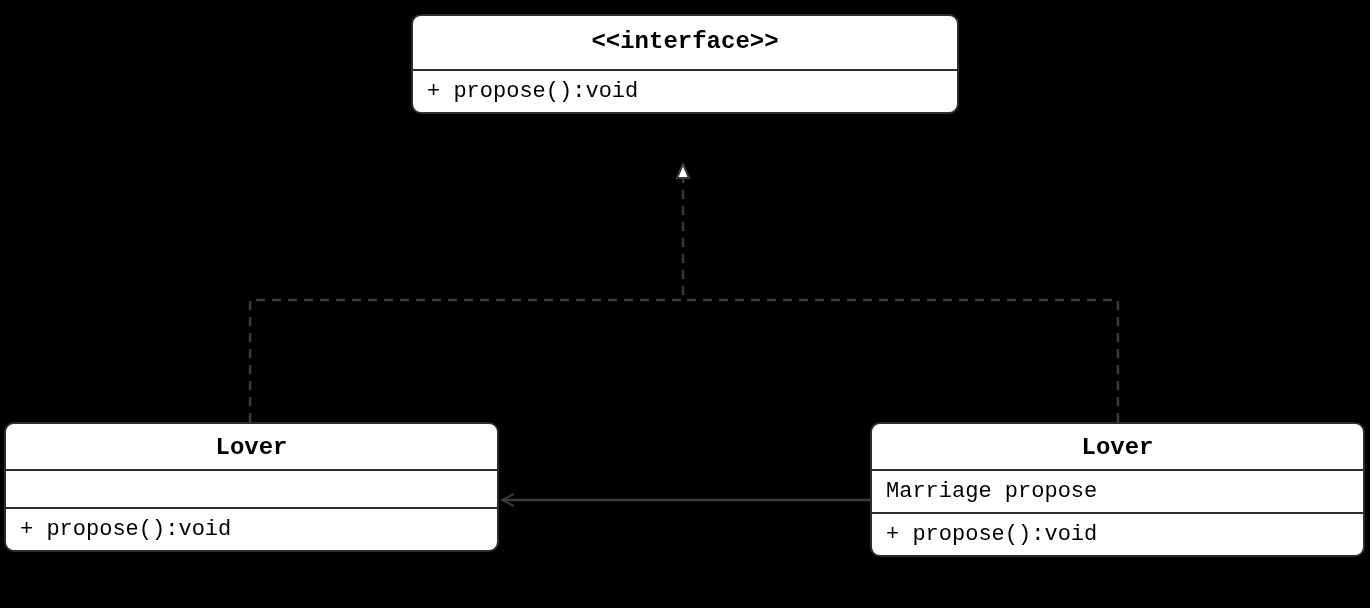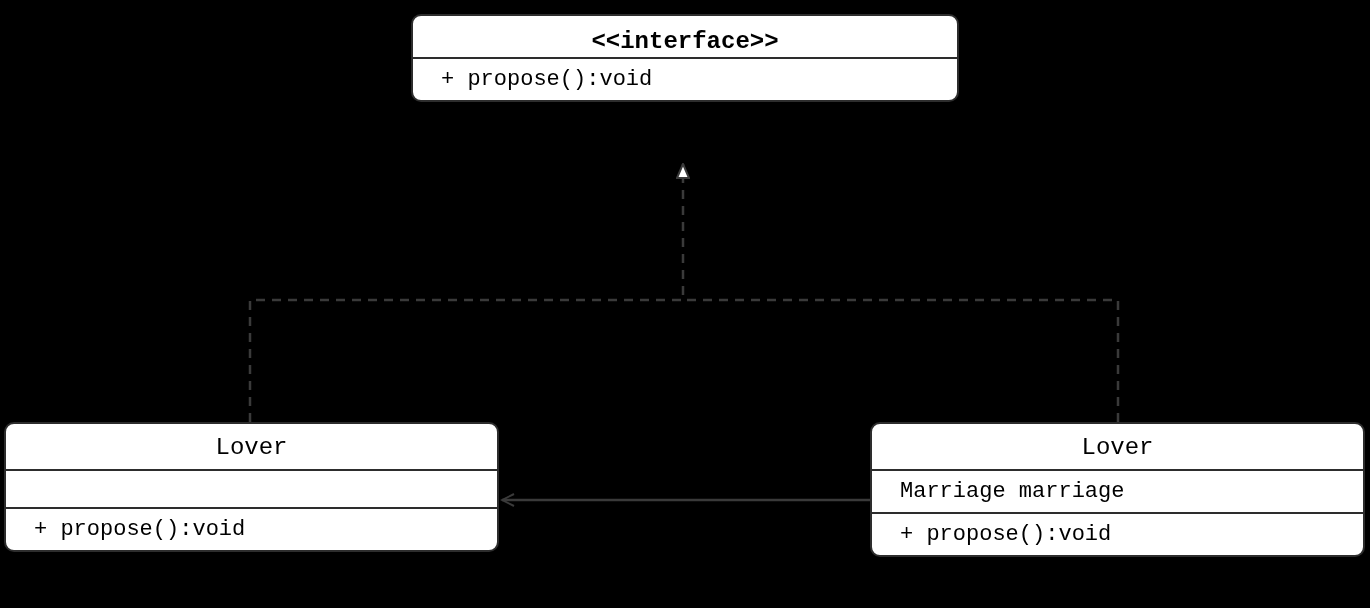--- a/index.html
+++ b/index.html
@@ -32,34 +32,34 @@
     border-bottom: 2px solid #2d2d2d;
     box-sizing: border-box;
   }
   .uml-section:last-child {
     border-bottom: none;
   }
   .uml-title {
     text-align: center;
     font-size: 24px;
     line-height: 1.3;
-    padding: 10px 12px 0;
+    padding: 10px 12px 12px;
   }
   .uml-title .stereotype {
     font-weight: 700;
   }
   .uml-title .name {
     font-weight: 400;
   }
   .uml-title .name.bold {
-    font-weight: 400;
+    font-weight: 700;
   }
   .uml-row {
     font-size: 22px;
-    padding: 8px 28px;
+    padding: 8px 14px;
     text-align: left;
   }
   .uml-row.empty {
     height: 38px;
     padding: 0;
   }
 </style>
 </head>
 <body>
 
@@ -94,17 +94,17 @@
       <span class="name bold">Lover</span>
     </div>
     <div class="uml-section uml-row empty"></div>
     <div class="uml-section uml-row">+ propose():void</div>
   </div>
 
   <div class="uml-box" style="left:870px; top:422px; width:495px;">
     <div class="uml-section uml-title" style="padding:8px 12px 6px;">
       <span class="name bold">Lover</span>
     </div>
-    <div class="uml-section uml-row">Marriage marriage</div>
+    <div class="uml-section uml-row">Marriage propose</div>
     <div class="uml-section uml-row">+ propose():void</div>
   </div>
 
 </div>
 
 </body></html>

